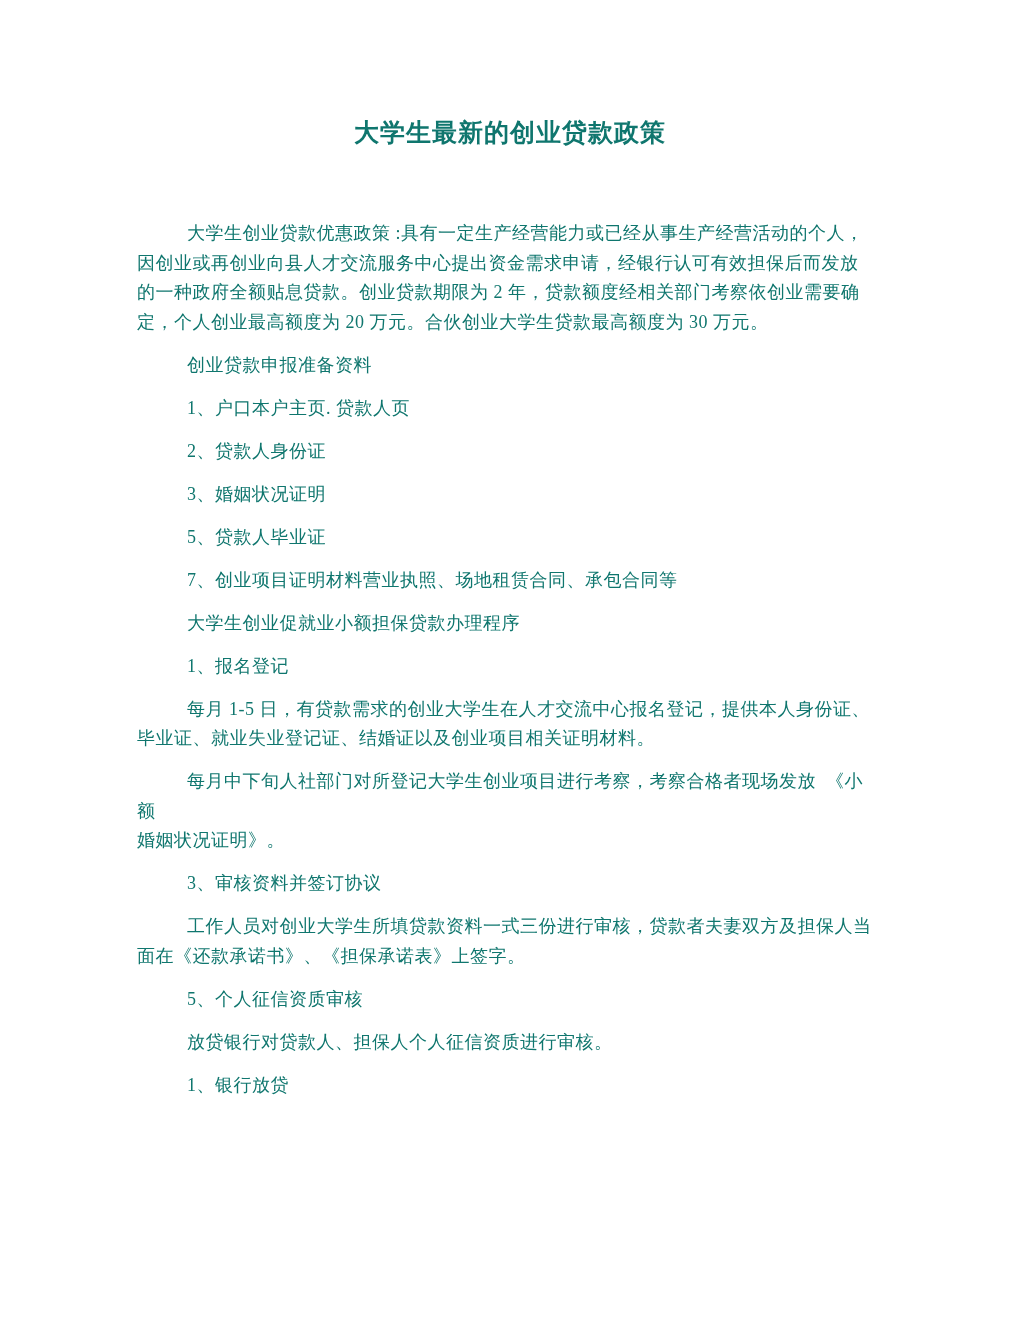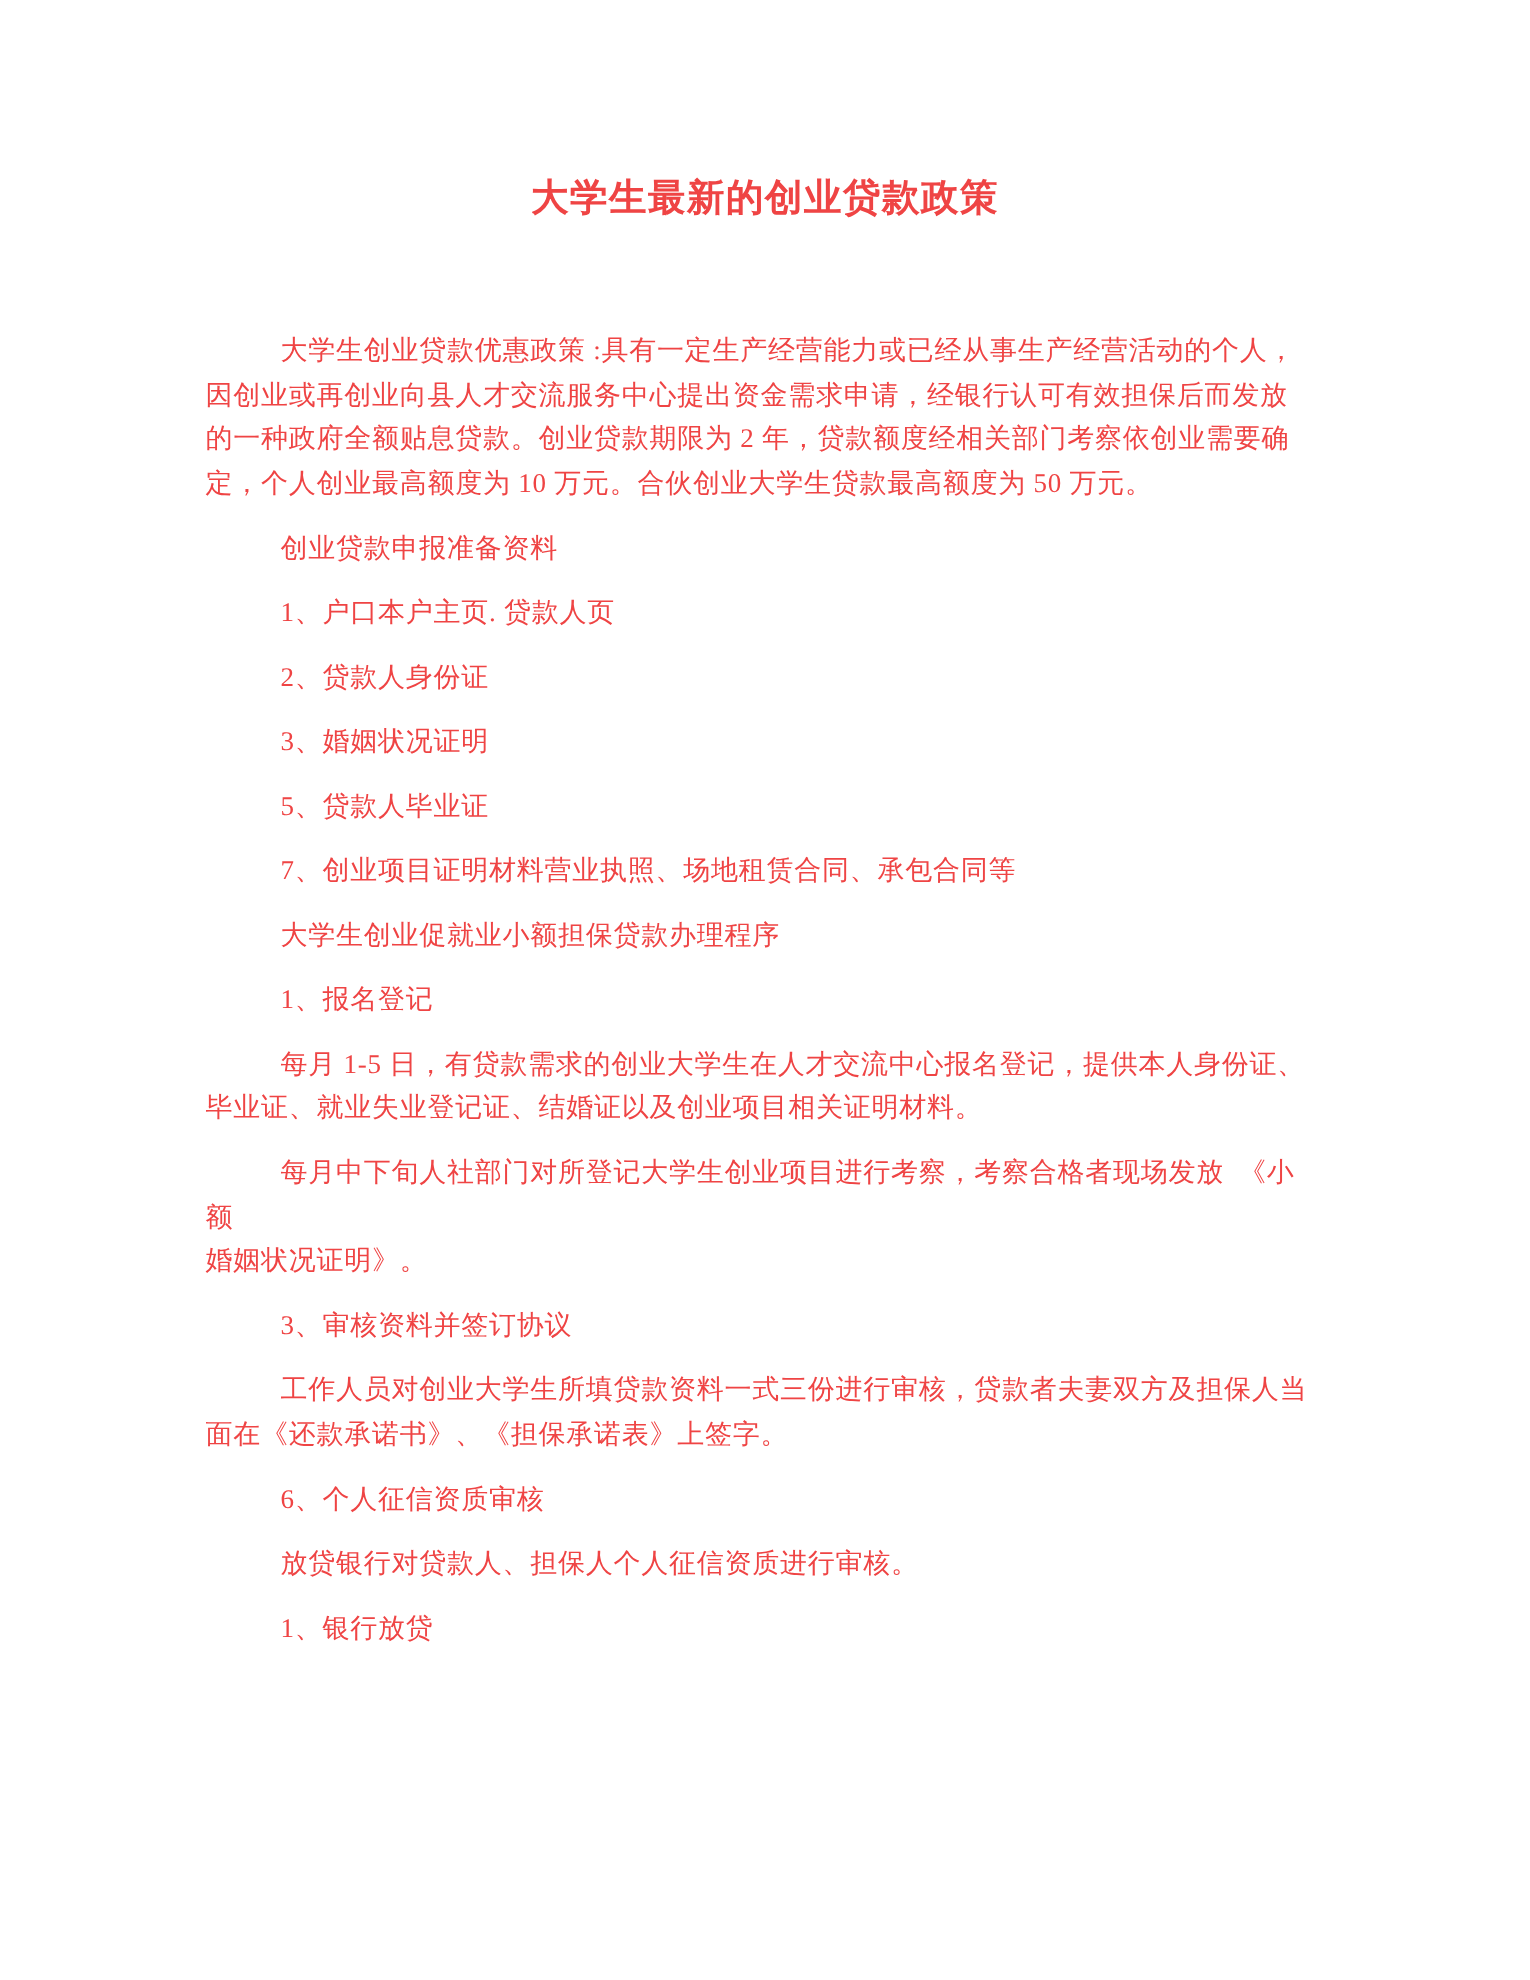--- a/index.html
+++ b/index.html
@@ -6,21 +6,21 @@
     margin: 0;
     padding: 0;
     background: #ffffff;
   }
   .page {
     position: relative;
     width: 1020px;
     height: 1320px;
     margin: 0 auto;
     background: #ffffff;
-    color: #ef4444;
+    color: #0f766e;
     font-family: "Liberation Serif", "DejaVu Serif", serif;
     overflow: hidden;
   }
   .doc-title {
     margin: 0;
     padding-top: 116px;
     text-align: center;
     font-size: 25px;
     font-weight: 700;
     line-height: 34px;
@@ -45,21 +45,21 @@
 </head>
 <body>
 
 <div class="page">
   <h1 class="doc-title">大学生最新的创业贷款政策</h1>
   <div class="doc-body" id="doc-body">
       <div class="para">
         <div class="line first-indent">大学生创业贷款优惠政策 :具有一定生产经营能力或已经从事生产经营活动的个人，</div>
         <div class="line">因创业或再创业向县人才交流服务中心提出资金需求申请，经银行认可有效担保后而发放</div>
         <div class="line">的一种政府全额贴息贷款。创业贷款期限为 2 年，贷款额度经相关部门考察依创业需要确</div>
-        <div class="line">定，个人创业最高额度为 10 万元。合伙创业大学生贷款最高额度为 50 万元。</div>
+        <div class="line">定，个人创业最高额度为 20 万元。合伙创业大学生贷款最高额度为 30 万元。</div>
       </div>
       <div class="para">
         <div class="line first-indent">创业贷款申报准备资料</div>
       </div>
       <div class="para">
         <div class="line first-indent">1、户口本户主页. 贷款人页</div>
       </div>
       <div class="para">
         <div class="line first-indent">2、贷款人身份证</div>
       </div>
@@ -87,21 +87,21 @@
         <div class="line">婚姻状况证明》。</div>
       </div>
       <div class="para">
         <div class="line first-indent">3、审核资料并签订协议</div>
       </div>
       <div class="para">
         <div class="line first-indent">工作人员对创业大学生所填贷款资料一式三份进行审核，贷款者夫妻双方及担保人当</div>
         <div class="line">面在《还款承诺书》、《担保承诺表》上签字。</div>
       </div>
       <div class="para">
-        <div class="line first-indent">6、个人征信资质审核</div>
+        <div class="line first-indent">5、个人征信资质审核</div>
       </div>
       <div class="para">
         <div class="line first-indent">放贷银行对贷款人、担保人个人征信资质进行审核。</div>
       </div>
       <div class="para">
         <div class="line first-indent">1、银行放贷</div>
       </div>
     </div>
 </div>
 

